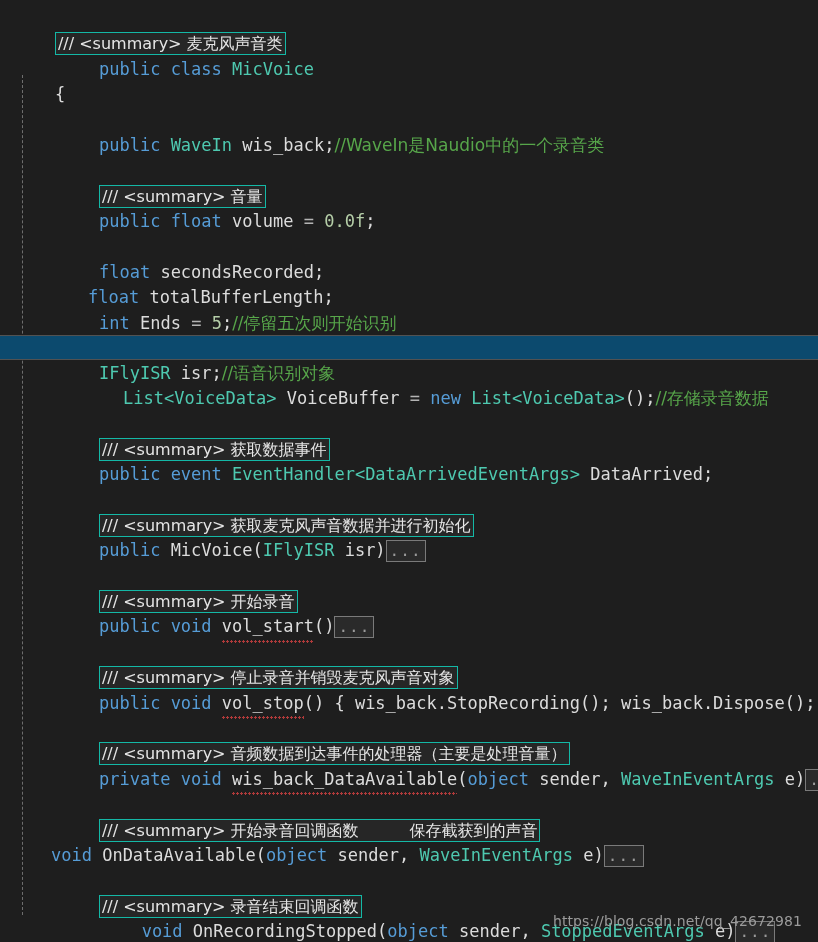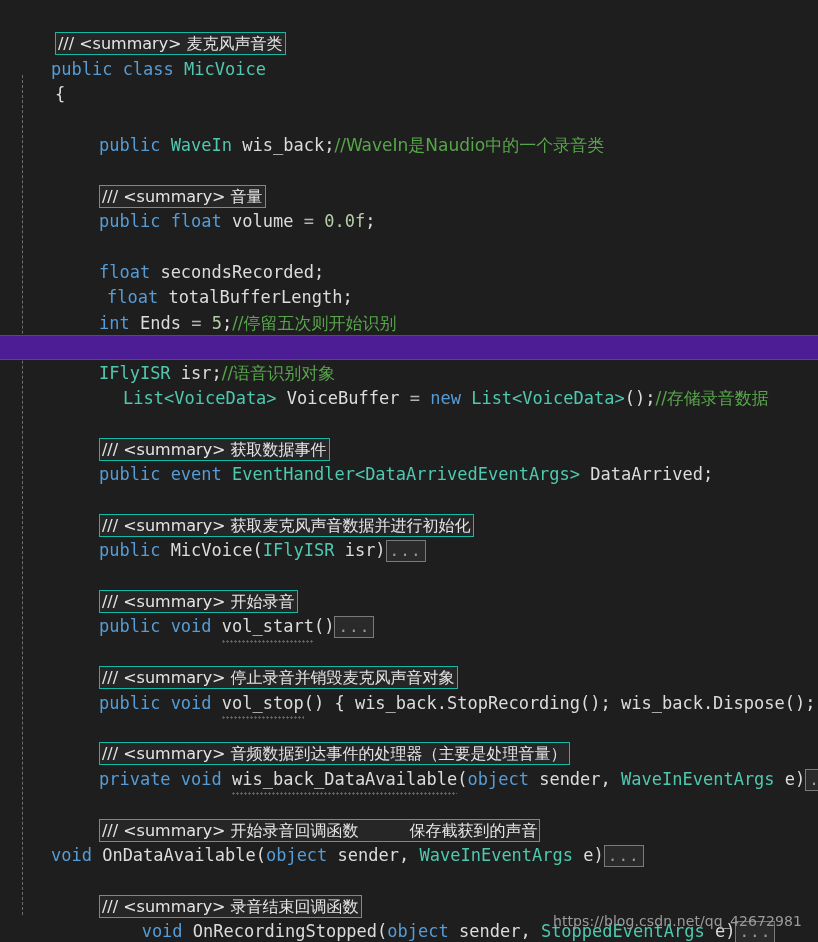--- a/index.html
+++ b/index.html
@@ -27,21 +27,21 @@
     white-space:pre;
     padding-left:10px;
     box-sizing:border-box;
   }
   .line.blank{height:25.4px;}
 
   
   .line.current{
     border-top:1px solid #525252;
     border-bottom:1px solid #525252;
-    background:#4c1d95;
+    background:#0c4a6e;
     height:25.4px;
     margin-top:-1px;
   }
 
   
   .guide{
     position:absolute;
     left:22px;
     width:0;
     border-left:1px dashed #6e6e6e;
@@ -120,21 +120,21 @@
 <body>
 
 <div id="editor">
 
   <div class="guide"></div>
 
   <div class="line" style="padding-left:14px;">
     <span class="docbox cjk">/// &lt;summary&gt; 麦克风声音类</span>
   </div>
 
-  <div class="line" style="">
+  <div class="line" style="margin-left:48px;">
     <span class="kw">public</span><span class="pun"> </span><span class="kw">class</span><span class="pun"> </span><span class="typ">MicVoice</span>
   </div>
 
   <div class="line" style="padding-left:14px;">
     <span class="brc">{</span>
   </div>
 
   <div class="line blank"></div>
 
   <div class="line" style="padding-left:58px;">
@@ -150,21 +150,21 @@
   <div class="line" style="padding-left:58px;">
     <span class="kw">public</span><span class="pun"> </span><span class="kw">float</span><span class="pun"> </span><span class="idn">volume</span><span class="pun"> </span><span class="op">=</span><span class="pun"> </span><span class="num">0.0f</span><span class="pun">;</span>
   </div>
 
   <div class="line blank"></div>
 
   <div class="line" style="padding-left:58px;">
     <span class="kw">float</span><span class="pun"> </span><span class="idn">secondsRecorded;</span>
   </div>
 
-  <div class="line" style="padding-left:66px;">
+  <div class="line" style="padding-left:47px;">
     <span class="kw">float</span><span class="pun"> </span><span class="idn">totalBufferLength;</span>
   </div>
 
   <div class="line" style="padding-left:58px;">
     <span class="kw">int</span><span class="pun"> </span><span class="idn">Ends</span><span class="pun"> </span><span class="op">=</span><span class="pun"> </span><span class="num">5</span><span class="pun">;</span><span class="cmt cjk">//停留五次则开始识别</span>
   </div>
 
   <div class="line blank"></div>
 
   <div class="line current" style="padding-left:58px;">

